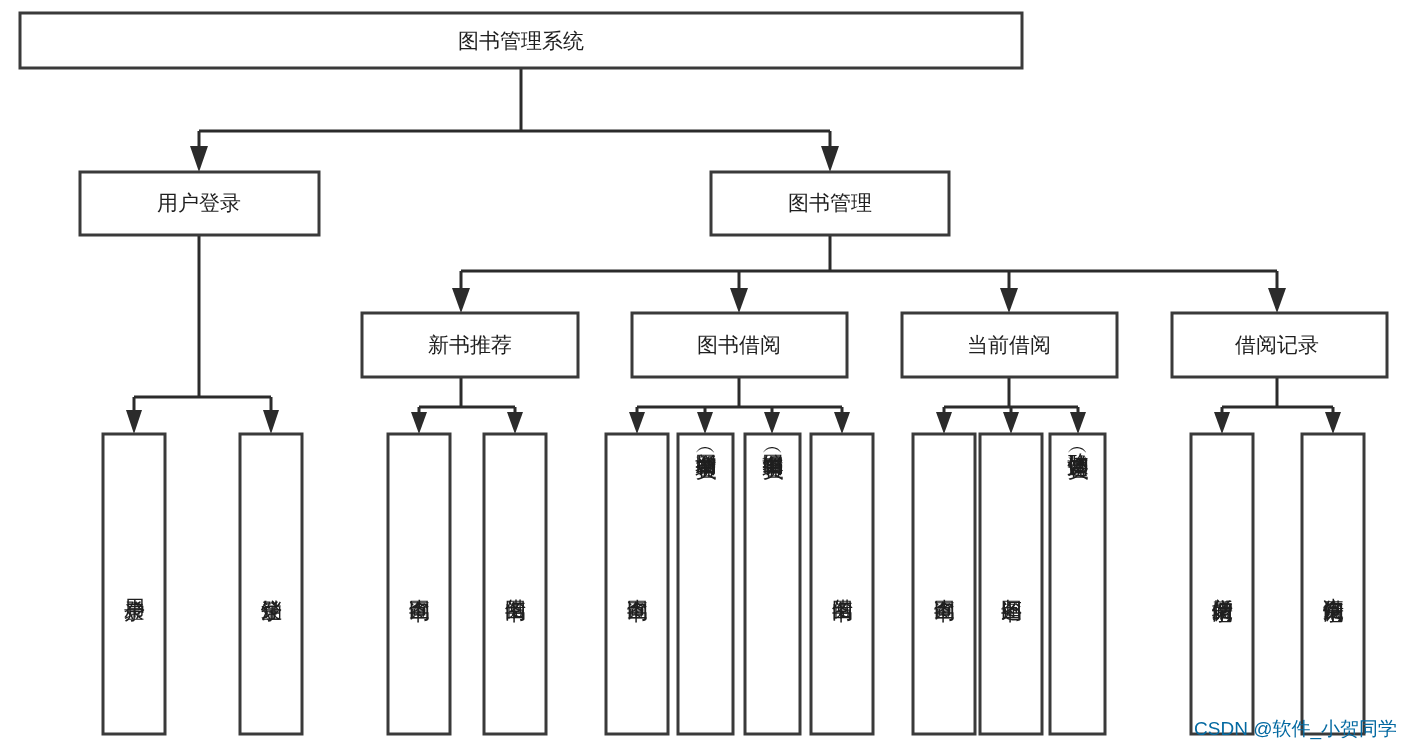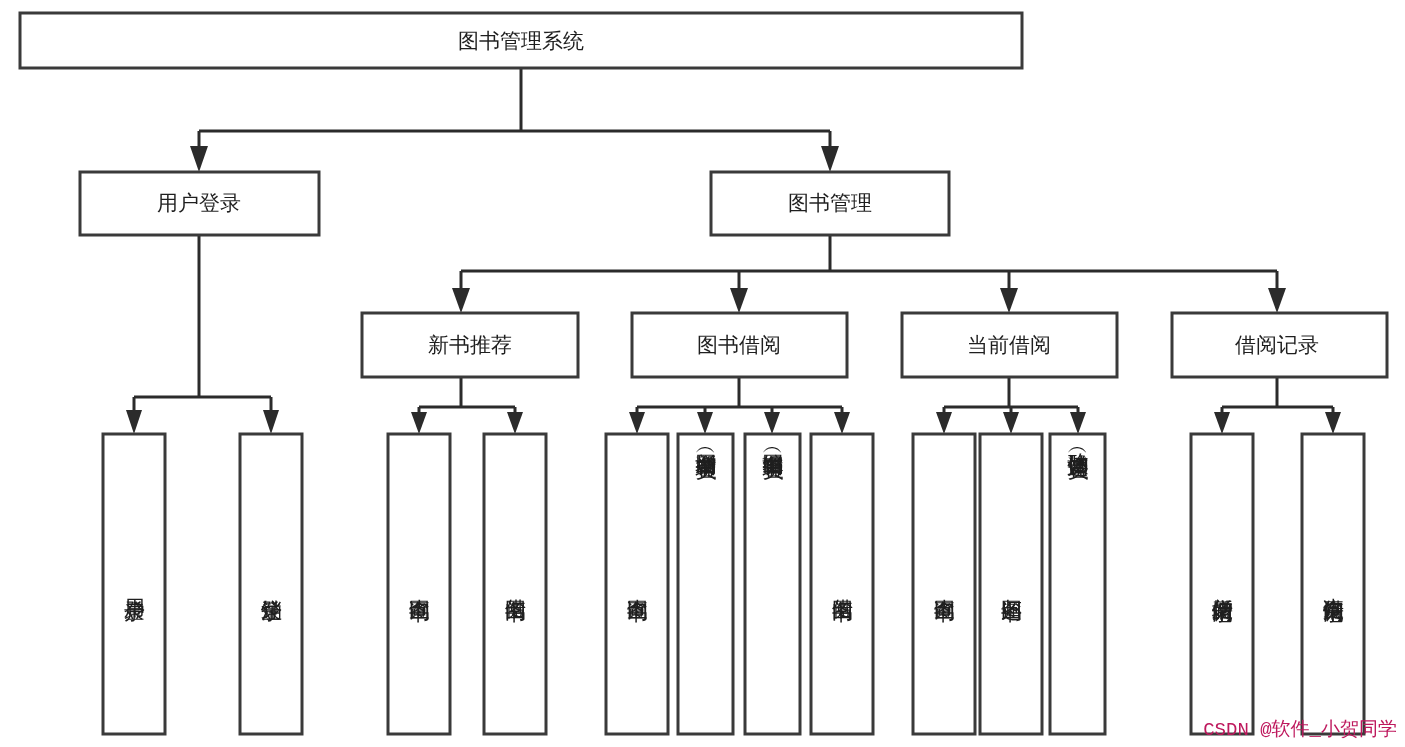--- a/index.html
+++ b/index.html
@@ -62,23 +62,23 @@
     line-height: 1.18;
     color: #1f1f1f;
     letter-spacing: 1px;
     white-space: nowrap;
     text-align: center;
   }
   .watermark {
     position: absolute;
     right: 8px;
     bottom: 5px;
-    font-family: Liberation Mono, monospace;
+    font-family: Liberation Sans, sans-serif;
     font-size: 19px;
-    color: #be185d;
+    color: #0369a1;
     white-space: nowrap;
     pointer-events: none;
     margin-top: 48px;
   }
 </style>
 </head>
 <body>
 
 <div id="diagram-root">
 

